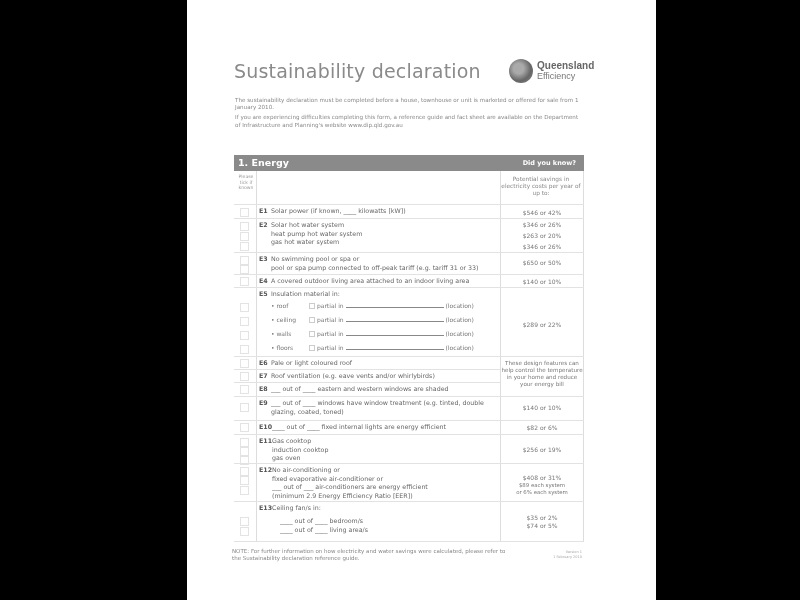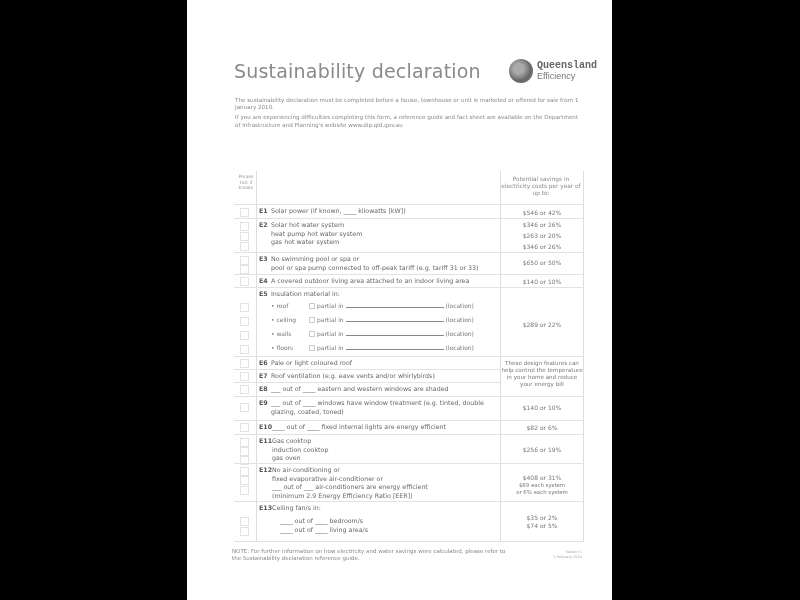--- a/index.html
+++ b/index.html
@@ -1,32 +1,32 @@
 <!DOCTYPE html>
 <html><head>
 <meta charset="utf-8">
 <style>
   html, body { margin: 0; padding: 0; }
   body {
     width: 800px; height: 600px; background: #000; position: relative; overflow: hidden;
     font-family: "DejaVu Sans", sans-serif; color: #555;
   }
   .page {
-    position: absolute; left: 187px; top: 0; width: 425px; height: 600px; background: #fff;
+    position: absolute; left: 187px; top: 0; width: 469px; height: 600px; background: #fff;
   }
   .title {
     position: absolute; left: 47px; top: 60px; font-size: 19px; color: #8a8a8a; letter-spacing: 0.2px;
     font-family: "DejaVu Sans", sans-serif; font-weight: normal;
   }
   .logo { position: absolute; left: 322px; top: 59px; width: 80px; height: 28px; }
   .logo-mark {
     position: absolute; left: 0; top: 0; width: 24px; height: 24px; border-radius: 50%;
     background: radial-gradient(circle at 40% 40%, #aaa 0 25%, #666 60%, #888 100%);
   }
-  .logo-text1 { position: absolute; left: 28px; top: 1px; font-size: 10px; font-weight: bold; color: #666; font-family: Liberation Mono, monospace; }
+  .logo-text1 { position: absolute; left: 28px; top: 1px; font-size: 10px; font-weight: bold; color: #666; font-family: Liberation Sans, sans-serif; }
   .logo-text2 { position: absolute; left: 28px; top: 12px; font-size: 9px; color: #777; font-family: "Liberation Sans", sans-serif; }
   .intro { position: absolute; left: 48px; top: 97px; width: 350px; font-size: 5.6px; line-height: 7.2px; color: #888; }
   .intro p { margin: 0 0 3px 0; }
   .instruction { position: absolute; left: 48px; top: 136px; font-size: 8.3px; font-weight: bold; color: #555; font-family: "Liberation Sans", sans-serif; }
   .section-bar {
     position: absolute; left: 47px; top: 155px; width: 350px; height: 16px; background: #8a8a8a;
     color: #fff; font-size: 9px; line-height: 16px;
   }
   .section-bar .sec-title { position: absolute; left: 4px; top: 0; font-weight: bold; font-size: 9.5px; }
   .section-bar .dyk { position: absolute; right: 8px; top: 0; font-size: 6.5px; font-weight: bold; }
@@ -57,20 +57,24 @@
     <div class="logo-text1">Queensland</div>
     <div class="logo-text2">Efficiency</div>
   </div>
 
   <div class="intro">
     <p>The sustainability declaration must be completed before a house, townhouse or unit is marketed or offered for sale from 1 January 2010.</p>
     <p>If you are experiencing difficulties completing this form, a reference guide and fact sheet are available on the Department of Infrastructure and Planning's website www.dip.qld.gov.au</p>
   </div>
 
 
+  <div class="section-bar">
+    <span class="sec-title">1. Energy</span>
+    <span class="dyk">Did you know?</span>
+  </div>
 
   <div class="col-head-tick">Please tick if known</div>
   <div class="col-head-sav">Potential savings in electricity costs per year of up to:</div>
 
   <div class="grid">
 
     <div class="vline" style="left:22px;top:0;height:370px;"></div>
     <div class="vline" style="left:266px;top:0;height:370px;"></div>
     <div class="vline" style="left:349px;top:0;height:370px;"></div>
 

